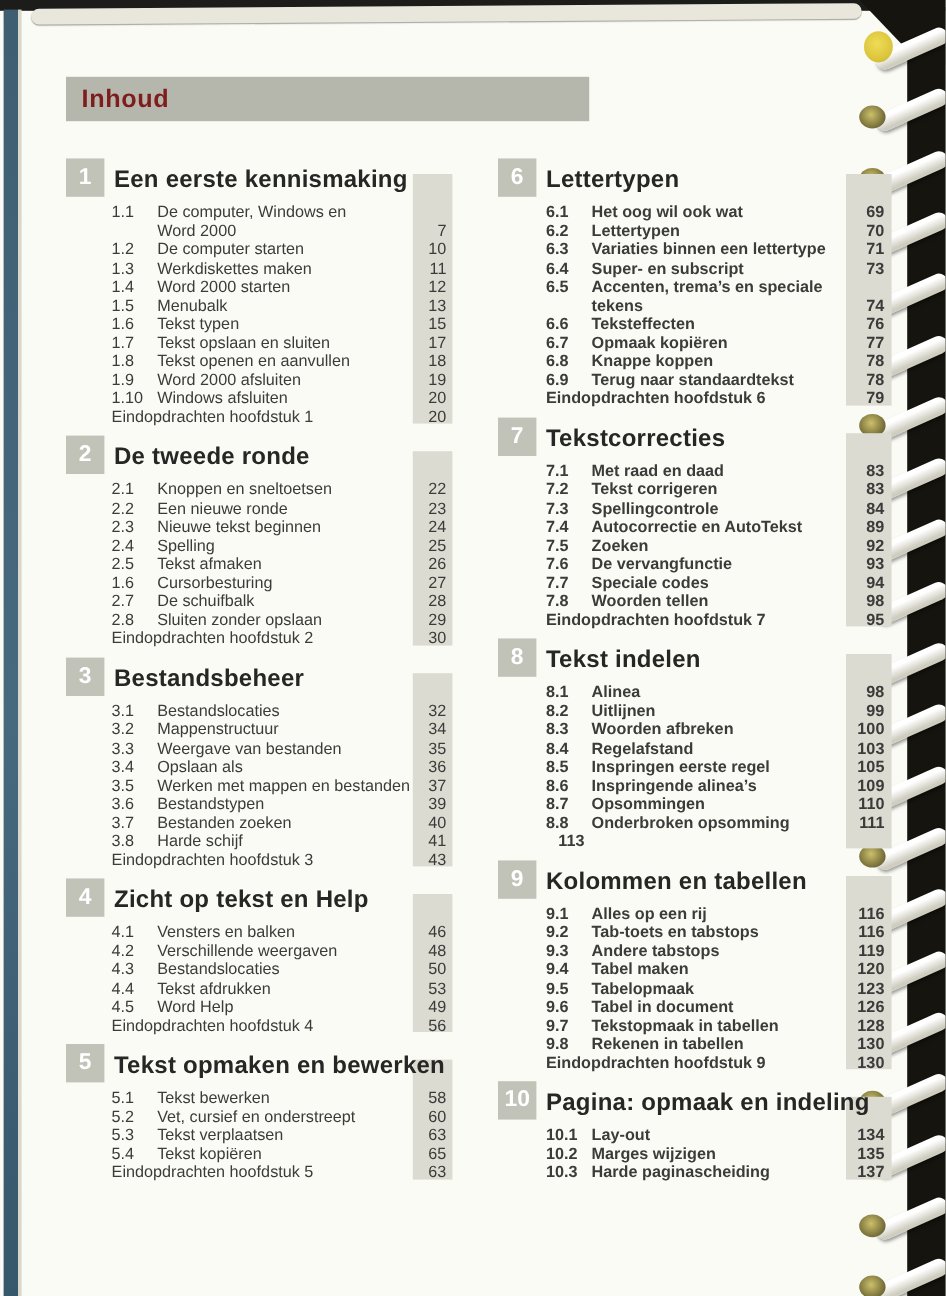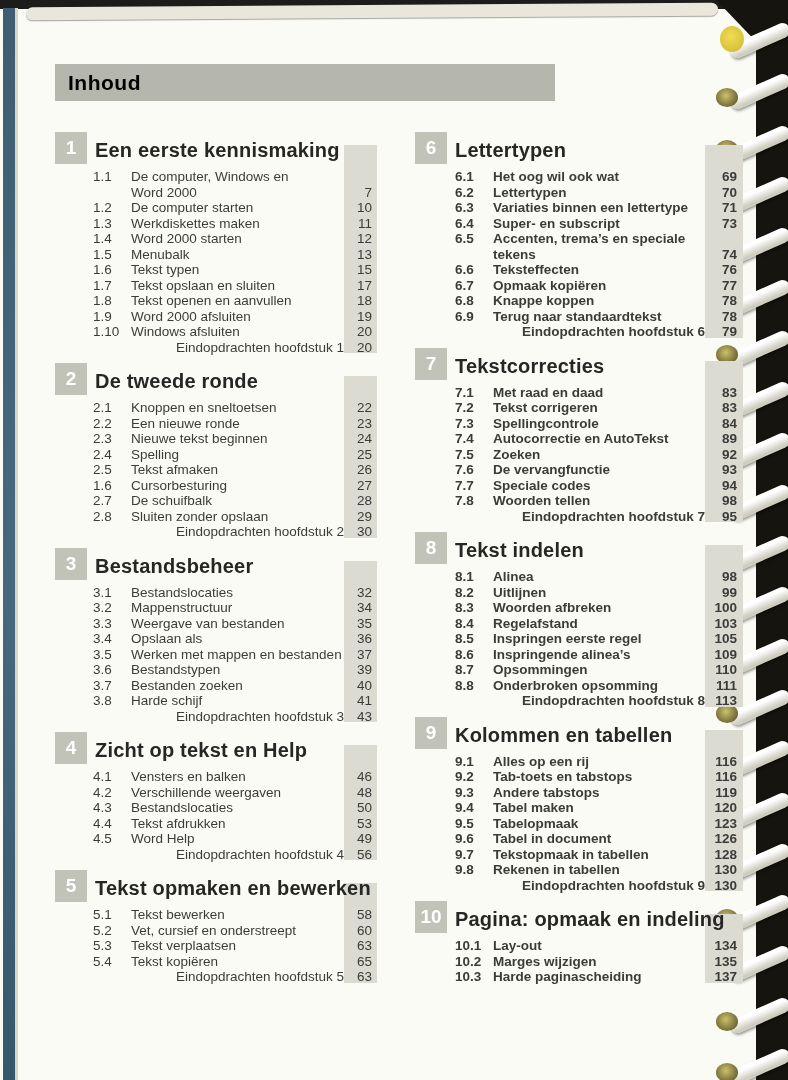--- a/index.html
+++ b/index.html
@@ -19,22 +19,22 @@
                  clip-path:polygon(22% 0,100% 0,100% 100%,78% 100%);}
   .ring{position:absolute;left:712px;width:78px;height:48px;}
   .ring-tube{position:absolute;left:16px;top:15px;width:64px;height:15px;border-radius:8px;
              background:linear-gradient(180deg,#ffffff 25%,#cfcdc0 85%);
              transform:rotate(-24deg);box-shadow:0 2px 3px rgba(0,0,0,.4);}
   .ring-hole{position:absolute;left:4px;top:19px;width:22px;height:19px;border-radius:50%;
              background:radial-gradient(circle at 45% 40%,#cdc06a 0%,#857c42 55%,#4f4a26 100%);}
   .ring.first .ring-hole{width:24px;height:26px;top:8px;left:8px;
              background:radial-gradient(circle at 45% 40%,var(--ring-yellow,#f0dc55) 0%,#d8c23a 70%,#a89426 100%);}
   
-  .inhoud-bar{position:absolute;left:55px;top:64px;width:500px;height:37px;
-              background:var(--header-bar,#b6b7ac);color:#000000;font-size:21px;font-weight:bold;
+  .inhoud-bar{position:absolute;left:55px;top:64px;width:436px;height:37px;
+              background:var(--header-bar,#b6b7ac);color:#7f1d1d;font-size:21px;font-weight:bold;
               line-height:37px;padding-left:13px;box-sizing:border-box;letter-spacing:.5px;}
   
   .col{position:absolute;top:132px;}
   .col-left{left:55px;width:322px;}
   .col-right{left:415px;width:328px;}
   .chapter{position:relative;margin-bottom:8px;}
   .numstrip{position:absolute;top:13px;right:0;bottom:2px;background:var(--num-strip,#dbdbd2);}
   .col-left .numstrip{width:33px;}
   .col-right .numstrip{width:38px;}
   .chap-head{display:flex;align-items:flex-end;height:32px;margin-bottom:5px;position:relative;}
@@ -42,21 +42,21 @@
             font-weight:bold;font-size:19px;display:flex;align-items:center;justify-content:center;
             align-self:flex-start;flex:none;}
   .chap-title{font-size:20px;font-weight:bold;color:#262624;margin:0 0 2px 8px;letter-spacing:.2px;
               white-space:nowrap;}
   .entries{position:relative;}
   .col-left .entries{margin-left:38px;}
   .col-right .entries{margin-left:40px;font-weight:bold;}
   .entry{display:flex;font-size:13.5px;line-height:15.5px;color:#3b3b39;}
   .enum{width:38px;flex:none;}
   .elabel{flex:1;padding-right:2px;}
-  .flabel{flex:1;text-align:right;}
+  .flabel{flex:1;}
   .epage{flex:none;text-align:right;align-self:flex-end;}
   .col-left .epage{width:33px;padding-right:5px;box-sizing:border-box;}
   .col-right .epage{width:38px;padding-right:6px;box-sizing:border-box;}
 </style>
 </head>
 <body>
 
 <div class="canvas">
 
   <div class="top-band"></div>
@@ -557,21 +557,20 @@
             <span class="enum">8.7</span>
             <span class="elabel">Opsommingen</span>
             <span class="epage">110</span>
           </div>
           <div class="entry">
             <span class="enum">8.8</span>
             <span class="elabel">Onderbroken opsomming</span>
             <span class="epage">111</span>
           </div>
           <div class="entry foot">
-            <span class="flabel">Eindopdrachten hoofdstuk 8</span>
             <span class="epage">113</span>
           </div>
         </div>
       </section>
       <section class="chapter">
         <div class="numstrip"></div>
         <div class="chap-head">
           <div class="chap-box">9</div>
           <h2 class="chap-title">Kolommen en tabellen</h2>
         </div>

